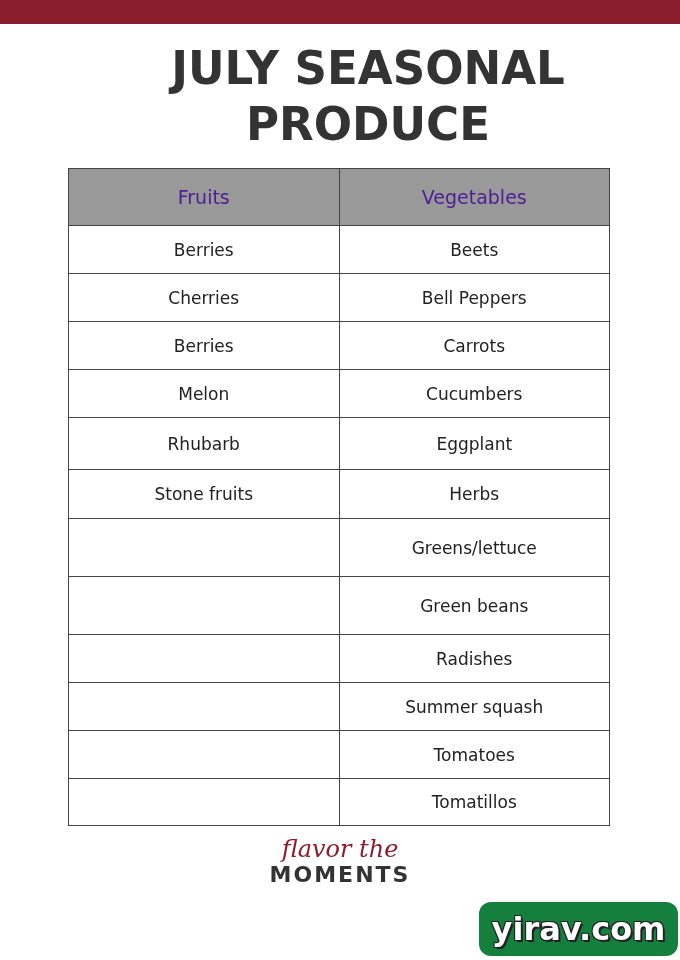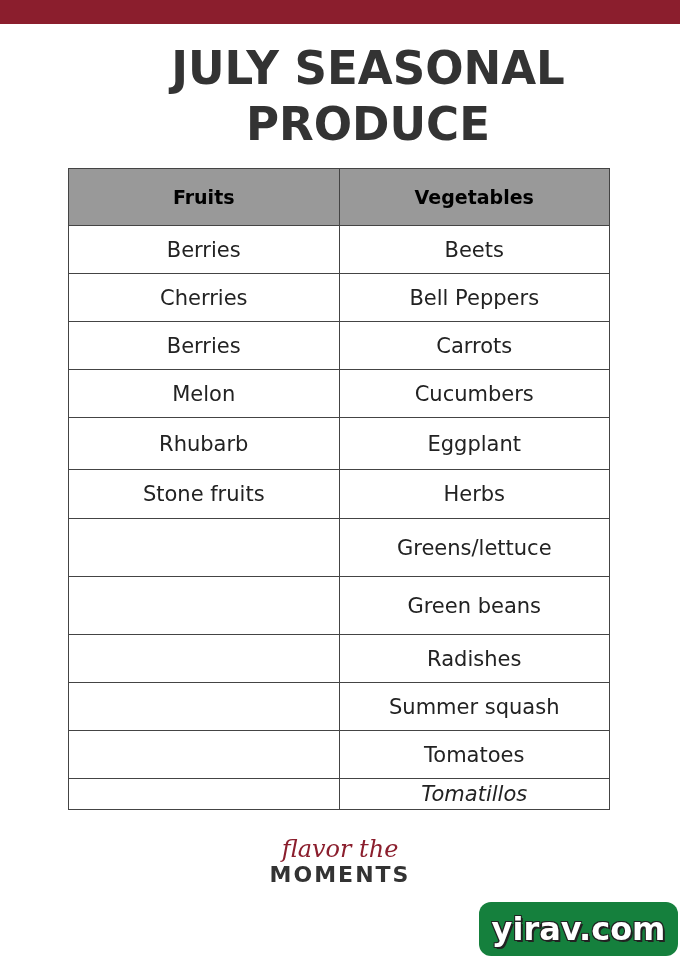--- a/index.html
+++ b/index.html
@@ -5,22 +5,22 @@
   html, body { margin:0; padding:0; }
   body { width:680px; height:960px; background:#ffffff; position:relative; overflow:hidden;
          font-family:"Liberation Sans", sans-serif; }
   .topbar { position:absolute; left:0; top:0; width:680px; height:24px; background:#8b1e2d; }
   .title { position:absolute; left:0; top:40px; width:680px; text-align:center;
            font-family:"DejaVu Sans", sans-serif; font-weight:bold; color:#333333;
            font-size:46px; line-height:56px; letter-spacing:0px;padding-left:28px; }
   .title div { transform:scaleX(0.98); }
   table.produce { position:absolute; left:68px; top:168px; width:542px; border-collapse:collapse; }
   table.produce th, table.produce td { border:1px solid #444; text-align:center; color:#222;
-         font-family:"DejaVu Sans", sans-serif; font-size:21px; padding:0; width:50%; }
-  table.produce th { background:#999999; color:#000000; font-weight:bold; font-size:19px; height:56px; }
+         font-family:"DejaVu Sans", sans-serif; font-size:17px; padding:0; width:50%; }
+  table.produce th { background:#999999; color:#4c1d95; font-weight:normal; font-size:19px; height:56px; }
   .logo { position:absolute; left:260px; top:836px; width:160px; text-align:center; }
   .logo .script { font-family:"DejaVu Serif", serif; font-style:italic; color:#8b1e2d; font-size:24px; line-height:26px; }
   .logo .brand { font-family:"DejaVu Sans", sans-serif; font-weight:bold; color:#333; font-size:22px; letter-spacing:2px; line-height:26px; }
   .watermark { position:absolute; left:479px; top:902px; width:199px; height:54px; background:#15803d;
                border-radius:12px; color:#fff; font-family:"DejaVu Sans", sans-serif; font-weight:bold;
                font-size:32px; line-height:54px; text-align:center;
                text-shadow: -1px -1px 0 #222, 1px -1px 0 #222, -1px 1px 0 #222, 2px 2px 0 #222; }
 </style>
 </head>
 <body>
@@ -77,21 +77,21 @@
         <td>Radishes</td>
       </tr>
       <tr style="height: 48px;">
         <td></td>
         <td>Summer squash</td>
       </tr>
       <tr style="height: 48px;">
         <td></td>
         <td>Tomatoes</td>
       </tr>
-      <tr style="height: 31px; font-style: italic;">
+      <tr style="height: 47px;">
         <td></td>
         <td>Tomatillos</td>
       </tr>
     </tbody>
 </table>
 
 <div class="logo">
   <div class="script">flavor the</div>
   <div class="brand">MOMENTS</div>
 </div>

